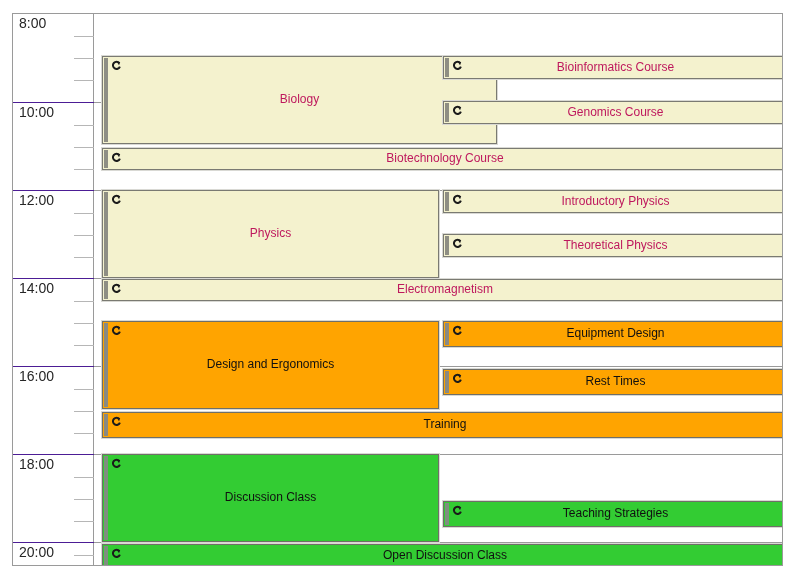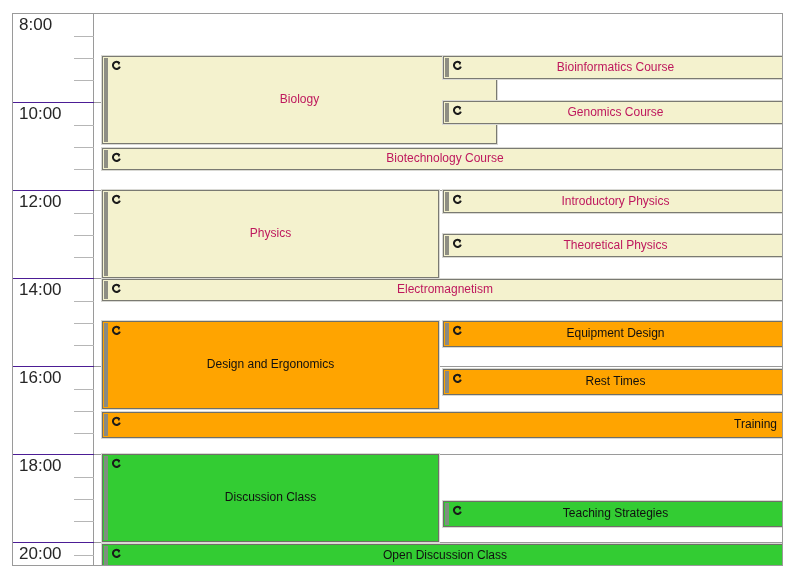--- a/index.html
+++ b/index.html
@@ -50,21 +50,21 @@
     width: 81px;
     box-sizing: border-box;
     border-top: 1px solid #4c1d95;
   }
   .hour-row.first { border-top: none; }
 
   .hour-label {
     position: absolute;
     left: 6px;
     top: 1px;
-    font-size: 17px;
+    font-size: 14px;
     color: #262626;
     letter-spacing: 0px;
     white-space: nowrap;
   }
 
   .tick {
     position: absolute;
     right: 0px;
     width: 20px;
     height: 0;
@@ -282,21 +282,21 @@
           <div class="title">Design and Ergonomics</div>
         </div>
         <div class="event ev-orange" style="left: 349px; top: 355px; width: 345px; height: 26px;">
           <div class="bar"></div>
           <span class="recur-icon"><svg viewBox="0 0 12 12" width="12" height="12">
               <path d="M9.3 3.0 A3.6 3.6 0 1 0 9.9 6.6" fill="none" stroke="#1a1a1a" stroke-width="2"></path>
               <path d="M6.6 1.2 L10.2 2.2 L9.0 5.2 Z" fill="#1a1a1a"></path>
             </svg></span>
           <div class="title">Rest Times</div>
         </div>
-        <div class="event ev-orange" style="left: 8px; top: 398px; width: 686px; height: 26px; justify-content: flex-end;">
+        <div class="event ev-orange" style="left: 8px; top: 398px; width: 686px; height: 26px;">
           <div class="bar"></div>
           <span class="recur-icon"><svg viewBox="0 0 12 12" width="12" height="12">
               <path d="M9.3 3.0 A3.6 3.6 0 1 0 9.9 6.6" fill="none" stroke="#1a1a1a" stroke-width="2"></path>
               <path d="M6.6 1.2 L10.2 2.2 L9.0 5.2 Z" fill="#1a1a1a"></path>
             </svg></span>
           <div class="title">Training</div>
         </div>
         <div class="event ev-green" style="left: 8px; top: 440px; width: 337px; height: 88px;">
           <div class="bar"></div>
           <span class="recur-icon"><svg viewBox="0 0 12 12" width="12" height="12">

